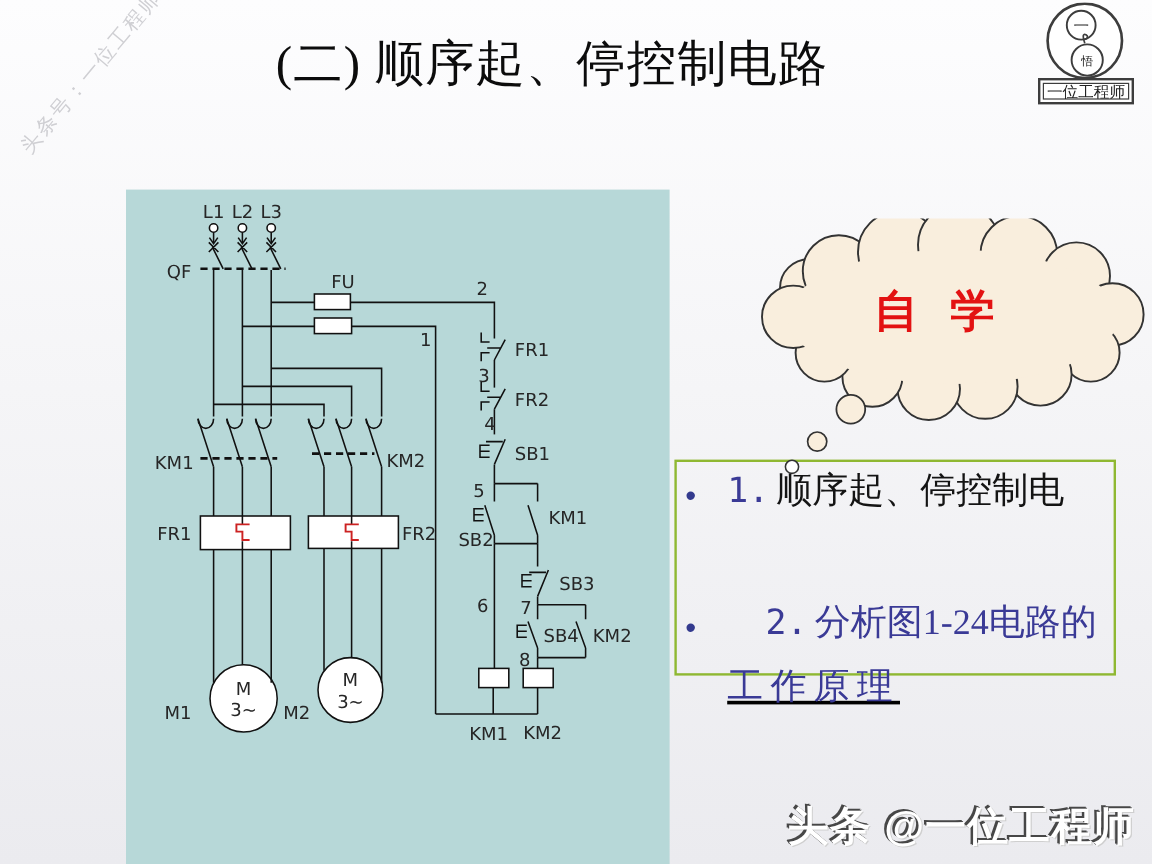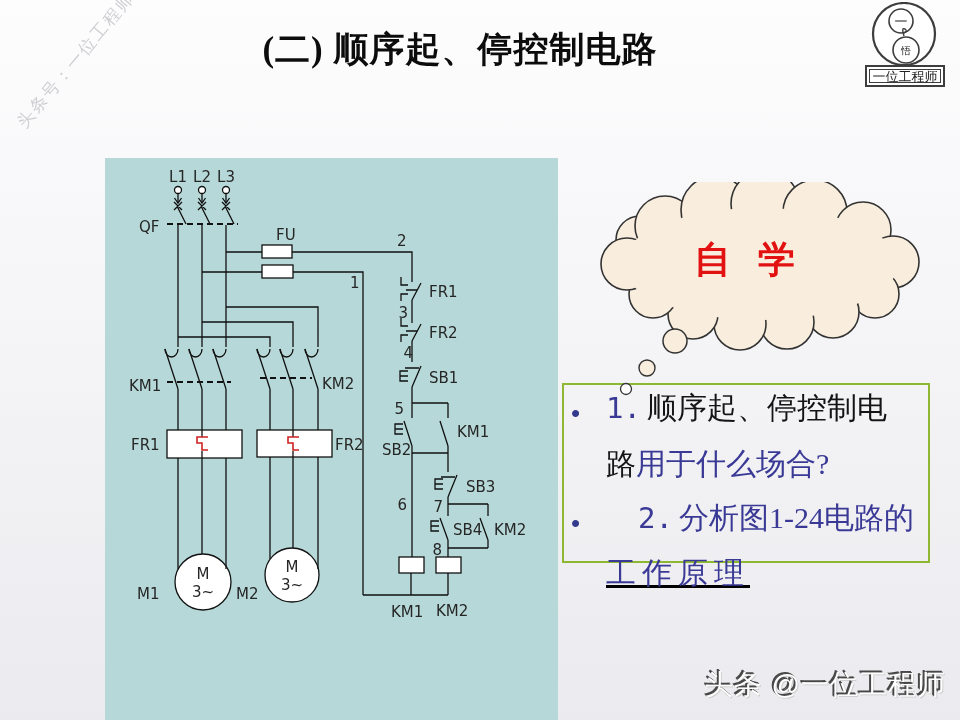--- a/index.html
+++ b/index.html
@@ -8,47 +8,47 @@
     background:linear-gradient(180deg,#fdfdfe 0%,#f5f5f7 45%,#ebebef 100%);
     font-family:"Liberation Sans","DejaVu Sans",sans-serif;
   }
   .watermark{
     position:absolute; left:12px; top:118px;
     transform:rotate(-50deg); transform-origin:left top;
     color:#cfcfd3; font-size:17px; letter-spacing:2px; white-space:nowrap;
   }
   .title{
     position:absolute; left:0; top:26px; width:920px; text-align:center;
-    font-family:"Liberation Serif","DejaVu Serif",serif; font-weight:bold;
-    font-size:35px; color:#0c0c0c; letter-spacing:1px;
+    font-family:"Liberation Serif","DejaVu Serif",serif; font-weight:normal;
+    font-size:41px; color:#0c0c0c; letter-spacing:1px;
   }
   .logo{position:absolute; left:864px; top:2px; width:84px; height:90px;}
   .circuit-panel{
     position:absolute; left:105px; top:158px; width:453px; height:593px;
     background:#b7d8d8;
   }
   .circuit-svg{display:block; width:453px; height:465px;}
   .circuit-svg text{font-family:"DejaVu Sans","Liberation Sans",sans-serif; font-size:15px; fill:#262626;}
-  .cloud-wrap{position:absolute; left:595px; top:182px; width:330px; height:226px; z-index:3;}
+  .cloud-wrap{position:absolute; left:629px; top:182px; width:330px; height:226px; z-index:3;}
   .cloud-text{font-family:"DejaVu Sans",sans-serif; font-size:37px; font-weight:bold; fill:#e31212; letter-spacing:7px;}
   .qa-box{
     position:absolute; left:562px; top:383px; width:364px; height:176px;
     border:2px solid #8fb832; background:transparent; z-index:2;
   }
   .qa-line{
     position:absolute; white-space:nowrap; z-index:4;
     font-family:"Liberation Serif","DejaVu Serif",serif; font-size:30px; line-height:34px;
   }
   .qa-bullet{position:absolute; color:#333a8e; font-size:26px; z-index:4;}
   .t-black{color:#141414;}
   .t-blue{color:#3a3a96;}
   .num{font-family:"DejaVu Sans Mono","Liberation Mono",monospace; font-size:29px; color:#3a3a96; margin-right:6px;}
   .footer-brand{
     position:absolute; right:14px; top:666px;
-    font-size:28px; font-weight:normal; color:#ffffff; letter-spacing:1px;
+    font-size:34px; font-weight:bold; color:#ffffff; letter-spacing:1px;
     text-shadow:-2px -2px 0 #474747, -1px -1px 0 #5a5a5a, 1px 1px 0 #cfcfcf;
     z-index:5;
   }
 </style>
 </head>
 <body>
 
 <div class="slide">
 
   <div class="watermark">头条号：一位工程师</div>
@@ -200,23 +200,20 @@
       <circle cx="31" cy="207" r="5.5" fill="#ffffff" stroke="#333" stroke-width="1.3"></circle>
     </svg>
   </div>
 
   <div class="qa-box"></div>
 
   <span class="qa-bullet" style="left:571px; top:398px;">•</span>
   <div class="qa-line" style="left:606px; top:391px;">
     <span class="num">1.</span><span class="t-black">顺序起、停控制电</span>
   </div>
-  <div class="qa-line" style="left:606px; top:447px;">
-    <span class="t-black">路</span><span class="t-blue">用于什么场合?</span>
-  </div>
   <span class="qa-bullet" style="left:571px; top:508px;">•</span>
   <div class="qa-line" style="left:638px; top:501px;">
     <span class="num">2.</span><span class="t-blue">分析图1-24电路的</span>
   </div>
   <div class="qa-line" style="left:606px; top:556px; letter-spacing:6px;text-decoration:underline;">
     <span class="t-blue">工作原理</span>
   </div>
 
   <div class="footer-brand">头条 @一位工程师</div>
 

